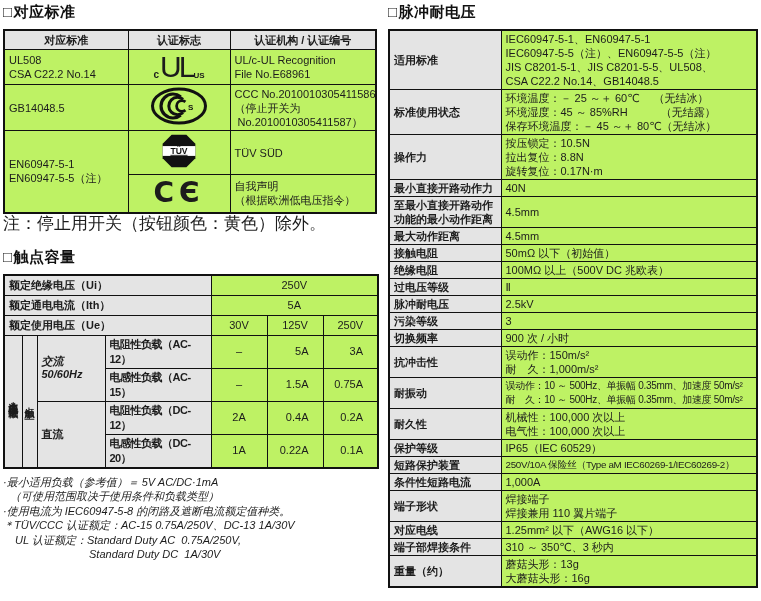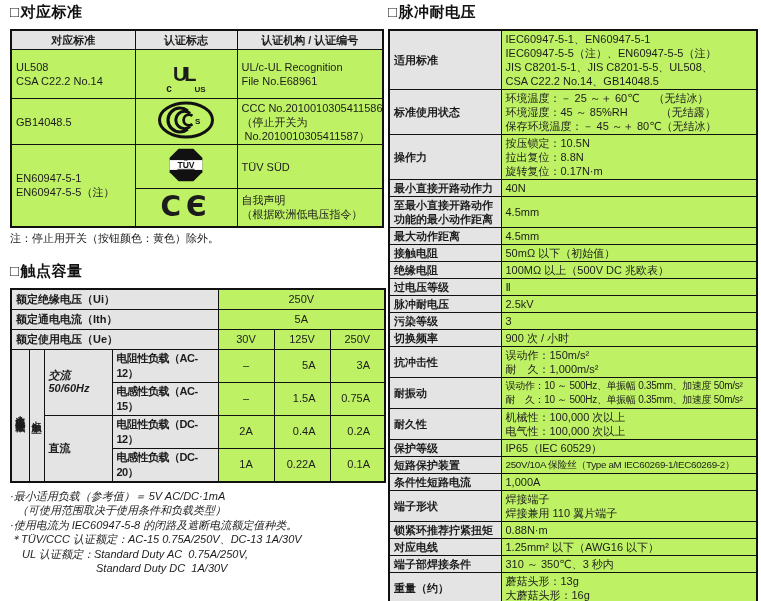--- a/index.html
+++ b/index.html
@@ -1,50 +1,50 @@
 <!DOCTYPE html>
 <html><head>
 <meta charset="utf-8">
 <style>
   html,body{margin:0;padding:0;background:#fff;}
   body{width:761px;height:601px;position:relative;overflow:hidden;
        font-family:"Liberation Sans","DejaVu Sans",sans-serif;color:#1c1c1c;}
   .panel{position:absolute;top:0;}
-  #left-panel{left:10px;width:376px;}
+  #left-panel{left:3px;width:376px;}
   #right-panel{left:388px;width:370px;}
   h2.sec{font-size:15px;font-weight:bold;margin:3px 0 7px 0;color:#111;letter-spacing:0.5px;}
   h2.sec .sq{font-weight:bold;margin-right:1px;}
   table{border-collapse:collapse;table-layout:fixed;}
   th,td{border:1px solid #111;font-size:11px;vertical-align:middle;}
   th{background:#e4e4e4;font-weight:bold;text-align:left;padding:1px 4px;}
   td{background:#bef264;font-weight:normal;padding:1px 4px;}
   .outer{border:2px solid #111;}
   .cellLines div{white-space:pre;line-height:14px;}
   
   .std{width:374px;}
   .std th.hdr{text-align:center;height:16px;}
   .std td{line-height:14px;}
   .std .markcell{text-align:center;padding:2px 0;}
   
   .ul-mark{display:inline-flex;align-items:flex-end;justify-content:center;line-height:1;}
   .ul-mark .small{font-size:10px;font-weight:bold;padding-bottom:2px;}
-  .ul-mark .core{font-size:20px;font-weight:bold;letter-spacing:-3px;margin:12px 1px;}
+  .ul-mark .core{font-size:30px;font-weight:normal;letter-spacing:-3px;margin:0 1px;}
   .ce-mark{font-size:28px;font-weight:600;letter-spacing:5px;line-height:1;
            font-family:"DejaVu Sans",sans-serif;}
   
   .contact{width:374px;margin-top:2px;}
   .contact td,.contact th{height:17px;line-height:15px;}
   .contact td.c{text-align:center;}
   .contact td.r{text-align:right;padding-right:14px;}
   .contact th.load{letter-spacing:-0.5px;}
   .contact th.vert{writing-mode:vertical-rl;text-orientation:upright;
                    text-align:center;padding:2px 0;font-size:10px;letter-spacing:-1px;}
   .contact th.ac2{line-height:13px;font-style:italic;}
   
-  .note{font-size:11px;line-height:14px;margin-top:3px;white-space:pre;font-family:Liberation Serif, serif;}
+  .note{font-size:17px;line-height:14px;margin-top:3px;white-space:pre;font-family:Liberation Serif, serif;}
   .notes{margin-top:6px;}
   .notes .nl{font-size:11px;line-height:14.5px;white-space:pre;font-style:italic;}
   .ind1{padding-left:7px;}
   .ind2{padding-left:12px;}
   .ind3{padding-left:86px;}
   
   .perf{width:368px;}
   .perf th{width:106px;line-height:14px;}
   .perf th div{line-height:14px;white-space:nowrap;}
   .perf td div{line-height:14px;white-space:pre;}
@@ -377,28 +377,20 @@
       <th>
             <div>端子形状</div>
           </th>
       <td class="cellLines">
         <div>焊接端子</div>
         <div>焊接兼用 110 翼片端子</div>
       </td>
     </tr>
     <tr>
       <th>
-            <div>锁紧环推荐拧紧扭矩</div>
-          </th>
-      <td class="cellLines">
-            <div>0.88N·m</div>
-          </td>
-    </tr>
-    <tr>
-      <th>
             <div>对应电线</div>
           </th>
       <td class="cellLines">
             <div>1.25mm² 以下（AWG16 以下）</div>
           </td>
     </tr>
     <tr>
       <th>
             <div>端子部焊接条件</div>
           </th>

